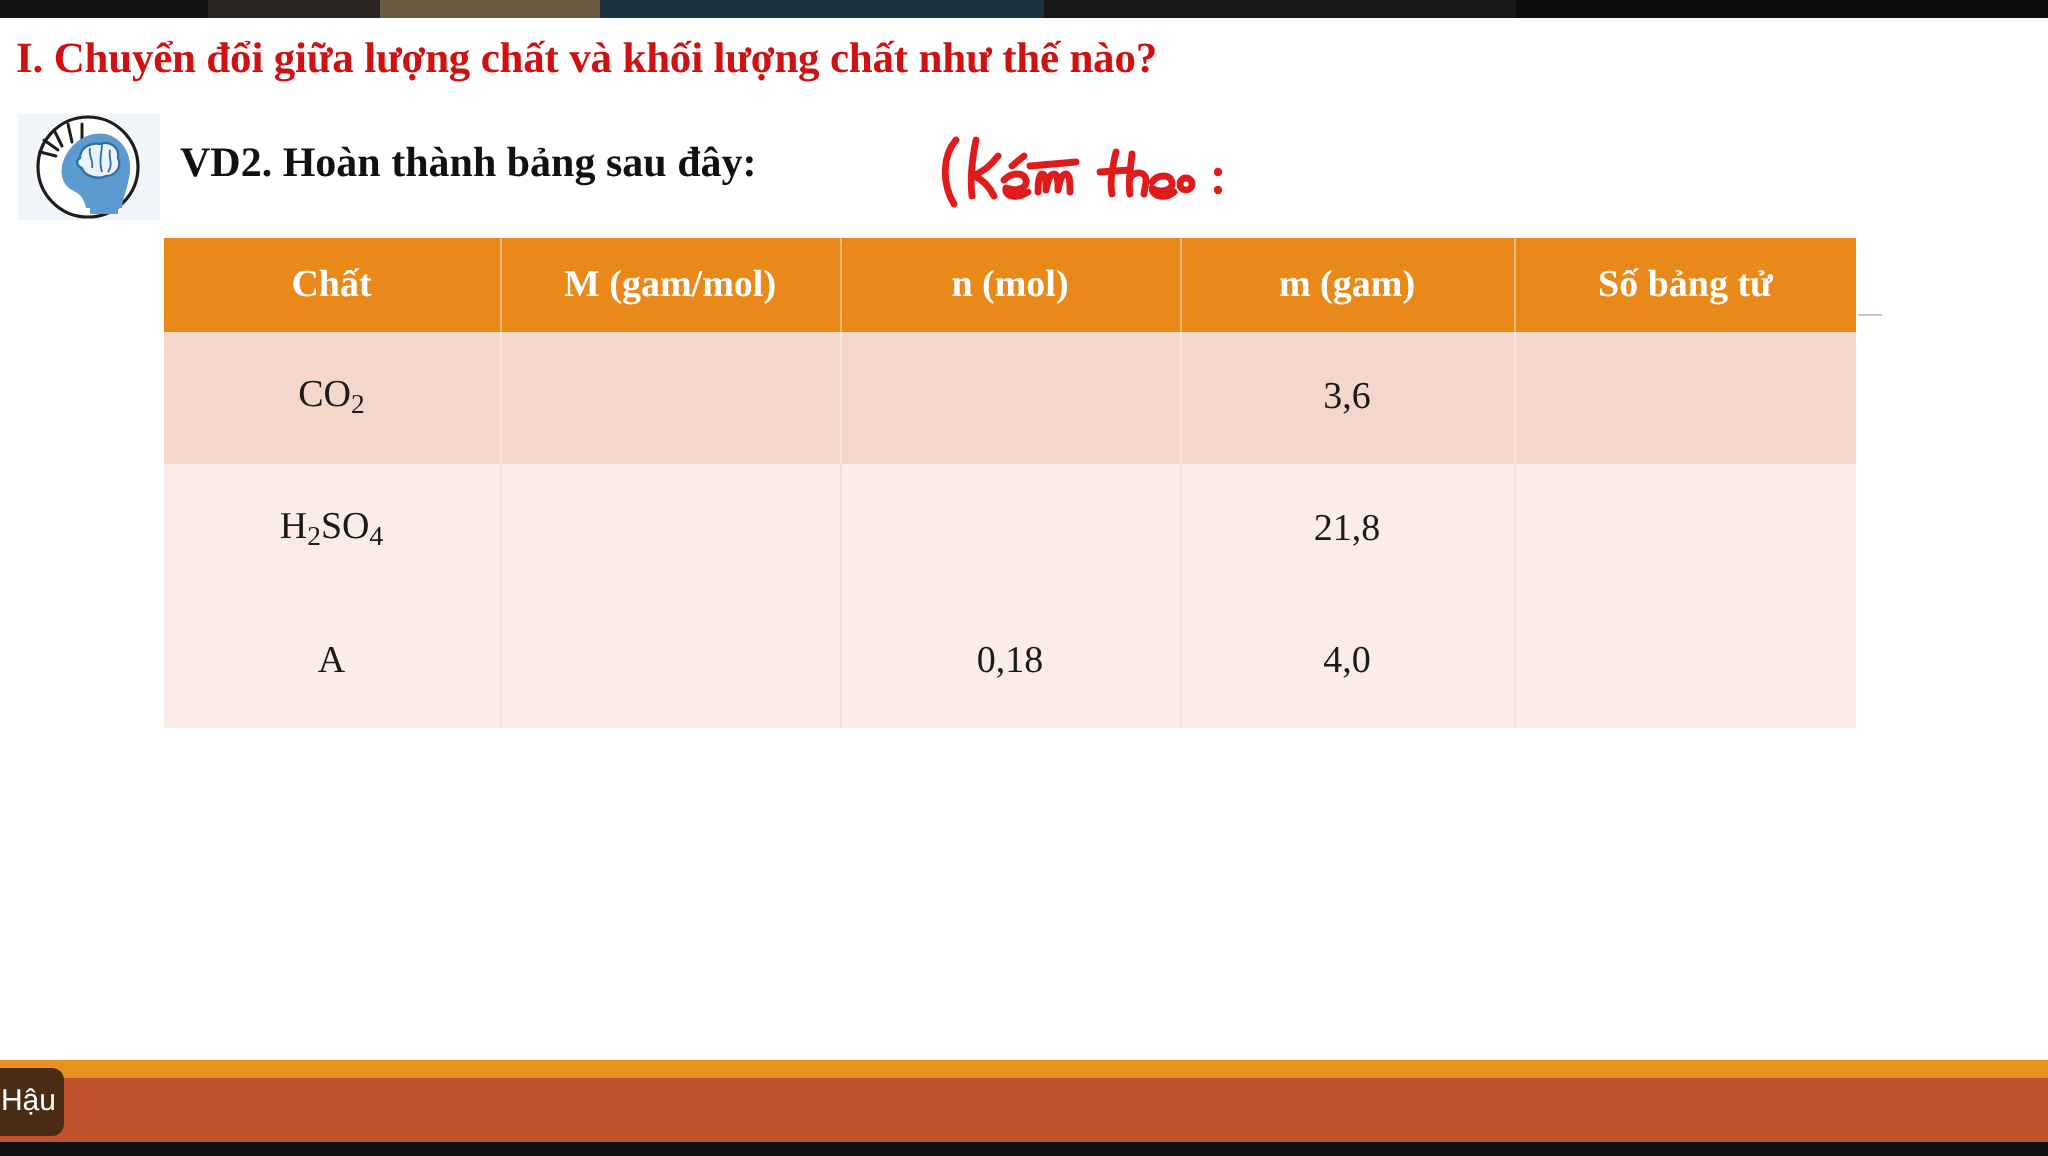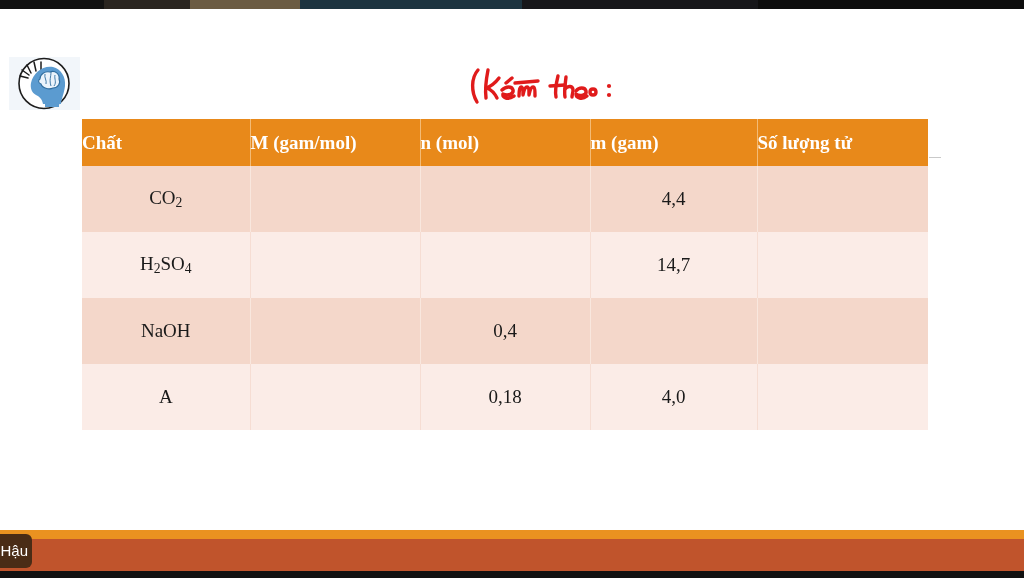--- a/index.html
+++ b/index.html
@@ -91,21 +91,21 @@
   #data-table col.c3 { width: 170px; }
   #data-table col.c4 { width: 167px; }
   #data-table col.c5 { width: 171px; }
 
   #data-table thead th {
     background: #e8891a;
     color: #ffffff;
     font-size: 19px;
     font-weight: bold;
     height: 47px;
-    text-align: left;
+    text-align: center;
     vertical-align: middle;
     border-right: 1px solid #f3bb76;
     padding: 0;
   }
   #data-table thead th:last-child { border-right: none; }
 
   #data-table tbody td {
     height: 66px;
     text-align: center;
     vertical-align: middle;
@@ -170,20 +170,21 @@
 <div id="top-chrome">
   <div class="chip" id="chip-a"></div>
   <div class="chip" id="chip-b"></div>
   <div class="chip" id="chip-c"></div>
   <div class="chip" id="chip-d"></div>
   <div class="chip" id="chip-e"></div>
 </div>
 
 <div id="slide">
 
+  <div id="heading">I. Chuyển đổi giữa lượng chất và khối lượng chất như thế nào?</div>
 
   <svg id="brain-icon" viewBox="0 0 71 53">
     <rect x="0" y="0" width="71" height="53" fill="#f2f6fa"></rect>
     <circle cx="35" cy="26.5" r="25" fill="#ffffff" stroke="#1d1d1d" stroke-width="1.6"></circle>
 
     <g stroke="#1d1d1d" stroke-width="1.5" stroke-linecap="round">
       <line x1="18" y1="8" x2="22" y2="16"></line>
       <line x1="25" y1="5" x2="27" y2="14"></line>
       <line x1="32" y1="5" x2="32" y2="13"></line>
       <line x1="13" y1="13" x2="20" y2="18"></line>
@@ -197,20 +198,21 @@
              C40 33 33 31 32 27 C29 26 29 23 31 22 Z" fill="#eaf3fb" stroke="#2f6d9e" stroke-width="1.1"></path>
     <g stroke="#2f6d9e" stroke-width="0.9" fill="none">
       <path d="M36 17 C35 21 38 23 37 27"></path>
       <path d="M42 15 C42 20 40 23 42 29"></path>
       <path d="M46 18 C45 22 48 25 45 29"></path>
     </g>
 
     <path d="M36 47 L50 47 L50 50 L36 50 Z" fill="#5b9bd0"></path>
   </svg>
 
+  <div id="vd2-line">VD2. Hoàn thành bảng sau đây:</div>
 
   <svg id="handwriting" viewBox="0 0 160 44" aria-label="(kèm theo :">
     <g fill="none" stroke="#e01b1b" stroke-width="3.4" stroke-linecap="round" stroke-linejoin="round">
 
       <path d="M12 6 C5 14 5 28 11 38"></path>
 
       <path d="M22 6 C20 16 19 26 20 34"></path>
       <path d="M20 24 C26 22 30 18 33 14"></path>
       <path d="M21 24 C26 26 29 30 31 34"></path>
 
@@ -245,52 +247,45 @@
         <col class="c3">
         <col class="c4">
         <col class="c5">
     </colgroup>
     <thead>
       <tr>
         <th>Chất</th>
         <th>M (gam/mol)</th>
         <th>n (mol)</th>
         <th>m (gam)</th>
-        <th>Số lượng tử</th>
+        <th>Số bảng tử</th>
       </tr>
     </thead>
     <tbody>
 
       <tr class="odd">
         <td>
           <span>CO</span><sub>2</sub>
         </td>
         <td></td>
         <td></td>
-        <td>4,4</td>
+        <td>3,6</td>
         <td></td>
       </tr>
 
       <tr class="even">
         <td>
           <span>H</span><sub>2</sub><span>SO</span><sub>4</sub>
         </td>
         <td></td>
         <td></td>
-        <td>14,7</td>
+        <td>21,8</td>
         <td></td>
       </tr>
 
-      <tr class="odd">
-        <td>NaOH</td>
-        <td></td>
-        <td>0,4</td>
-        <td></td>
-        <td></td>
-      </tr>
 
       <tr class="even">
         <td>A</td>
         <td></td>
         <td>0,18</td>
         <td>4,0</td>
         <td></td>
       </tr>
 
     </tbody>

